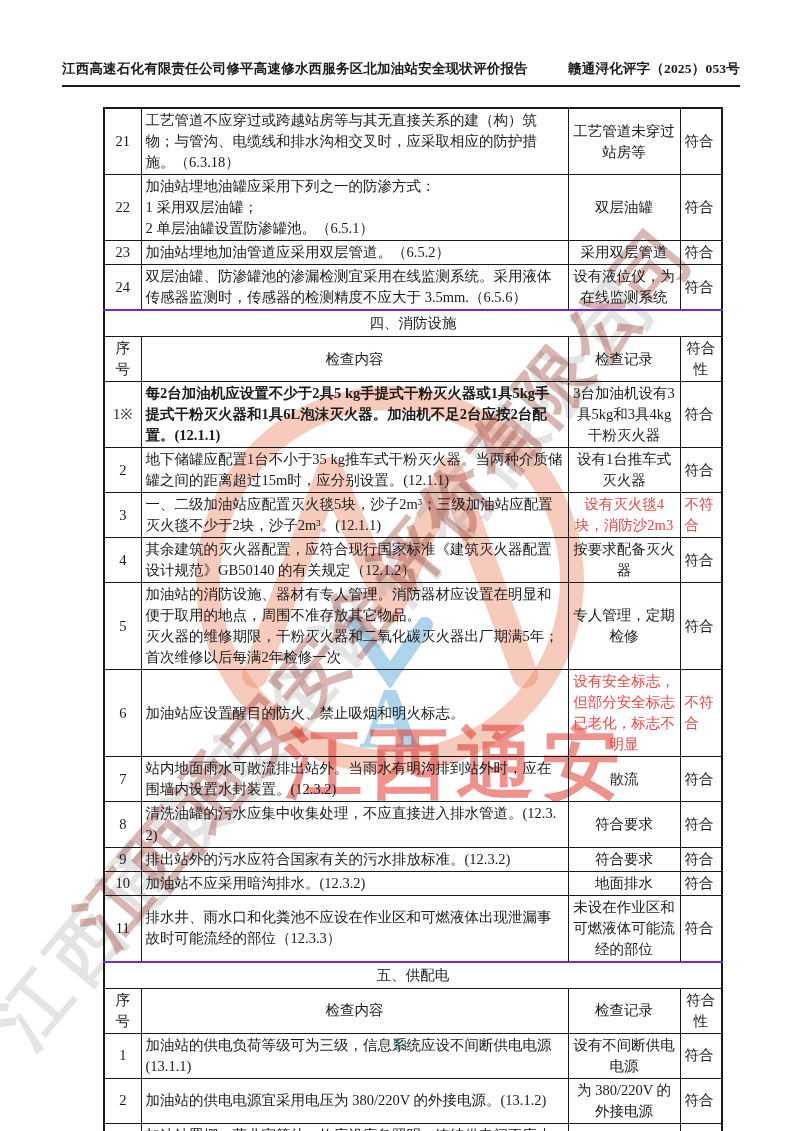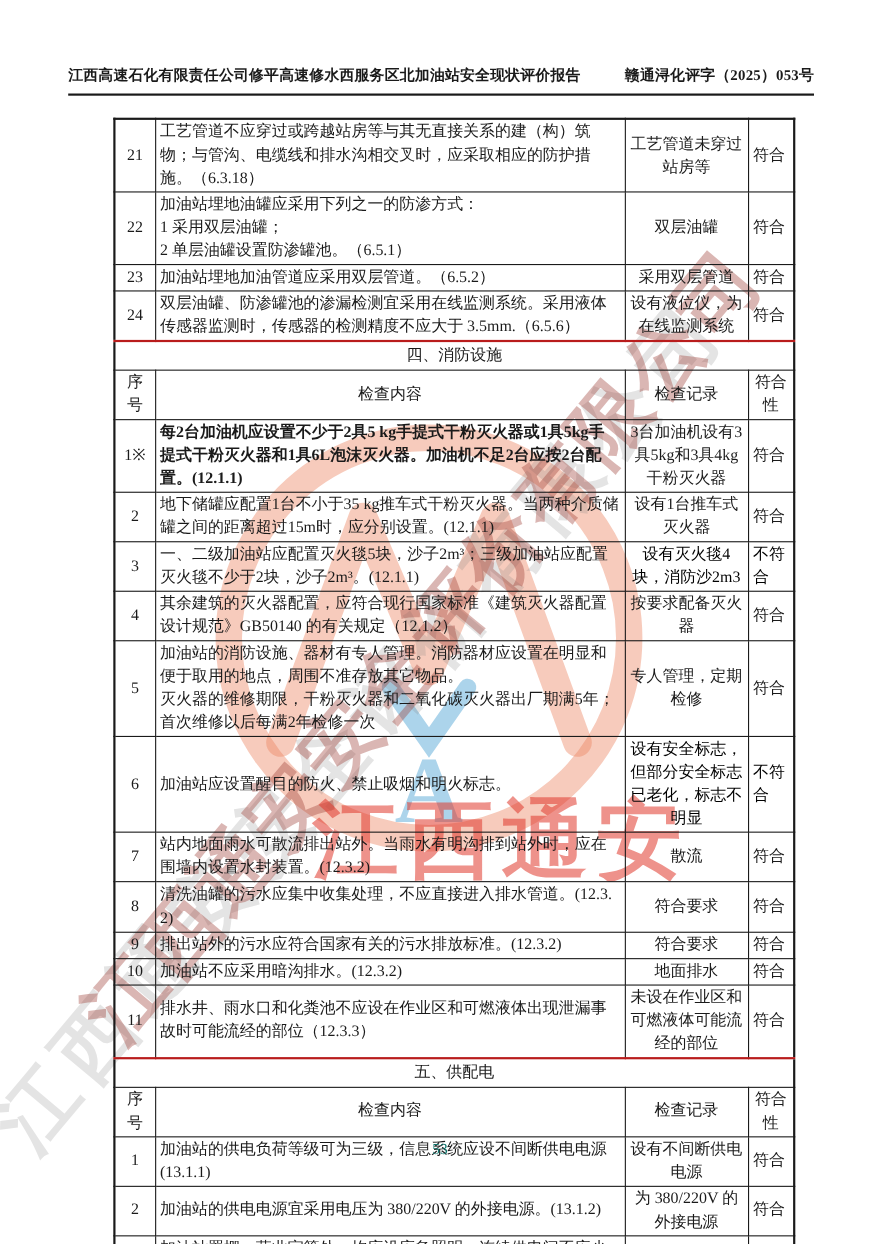--- a/index.html
+++ b/index.html
@@ -39,24 +39,24 @@
     padding:1px 4px;
     vertical-align:middle;
     word-break:break-all;
   }
   table.inspection{border:2px solid #1a1a1a;}
   td.no{ text-align:center; padding:1px 1px;}
   td.content{ text-align:left; white-space:pre-line;}
   td.record{ text-align:center; padding:1px 2px;margin-top:43px;}
   td.result{ padding:1px 1px;}
   td.bold{ font-weight:bold;}
-  td.red{ color:#000000;}
+  td.red{ color:#ef4444;}
   tr.section-row td{
     text-align:center;
-    border-top:2px solid #b91c1c;
+    border-top:2px solid #6d28d9;
     border-bottom:1px solid #1a1a1a;
     padding:2px 1px;
   }
   tr.colhead-row td{ text-align:center; }
 
   
   .wm{position:absolute;pointer-events:none;user-select:none;}
   .wm-diag{
     left:-80px;top:520px;width:960px;
     font-size:72px;letter-spacing:4px;white-space:nowrap;

